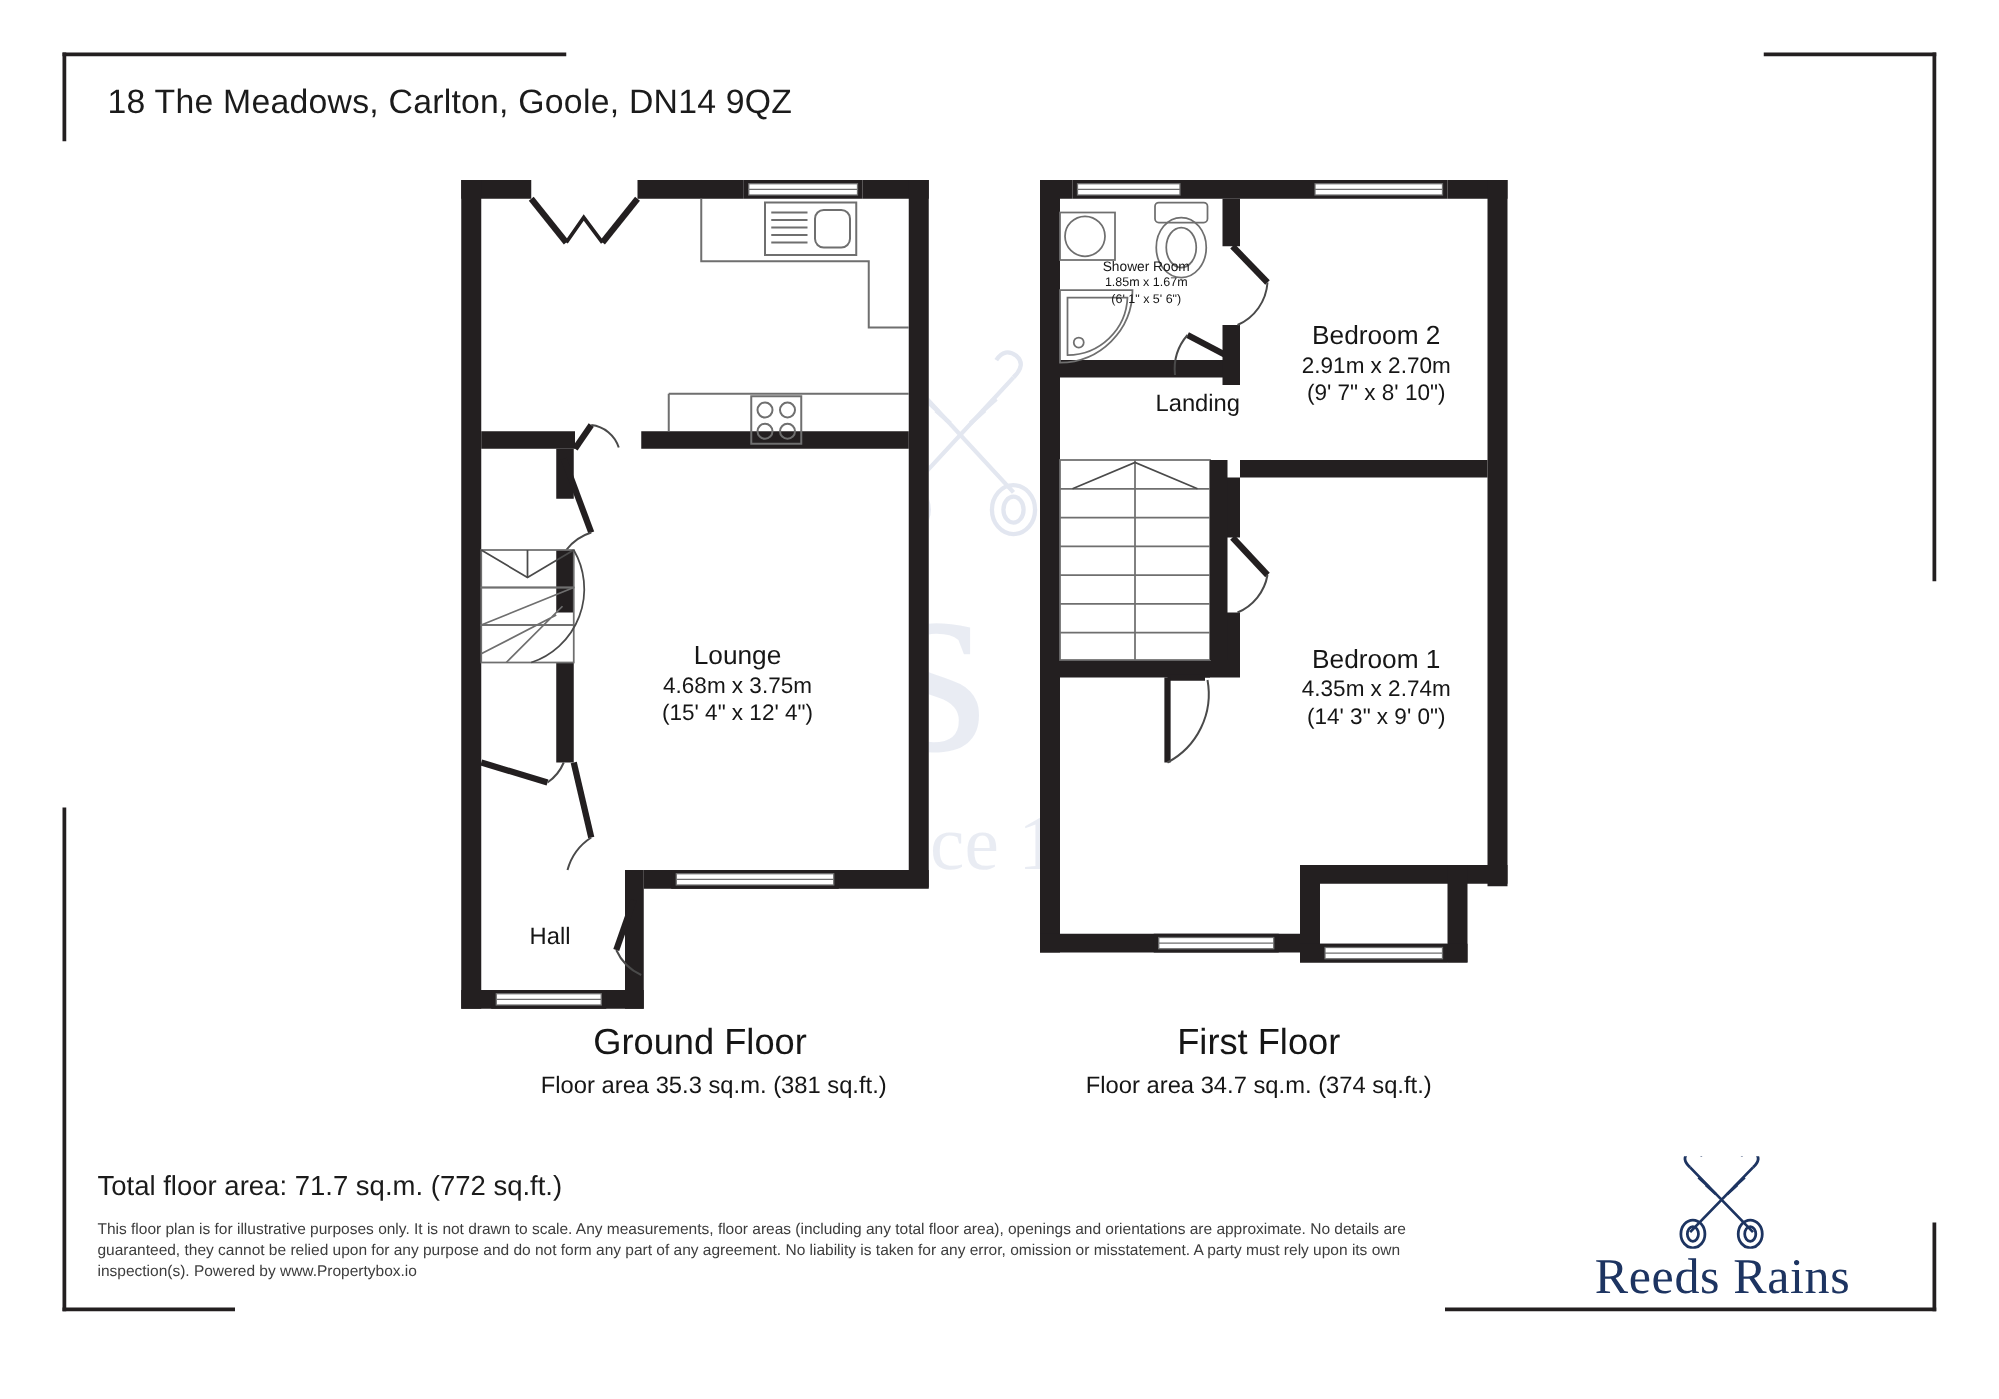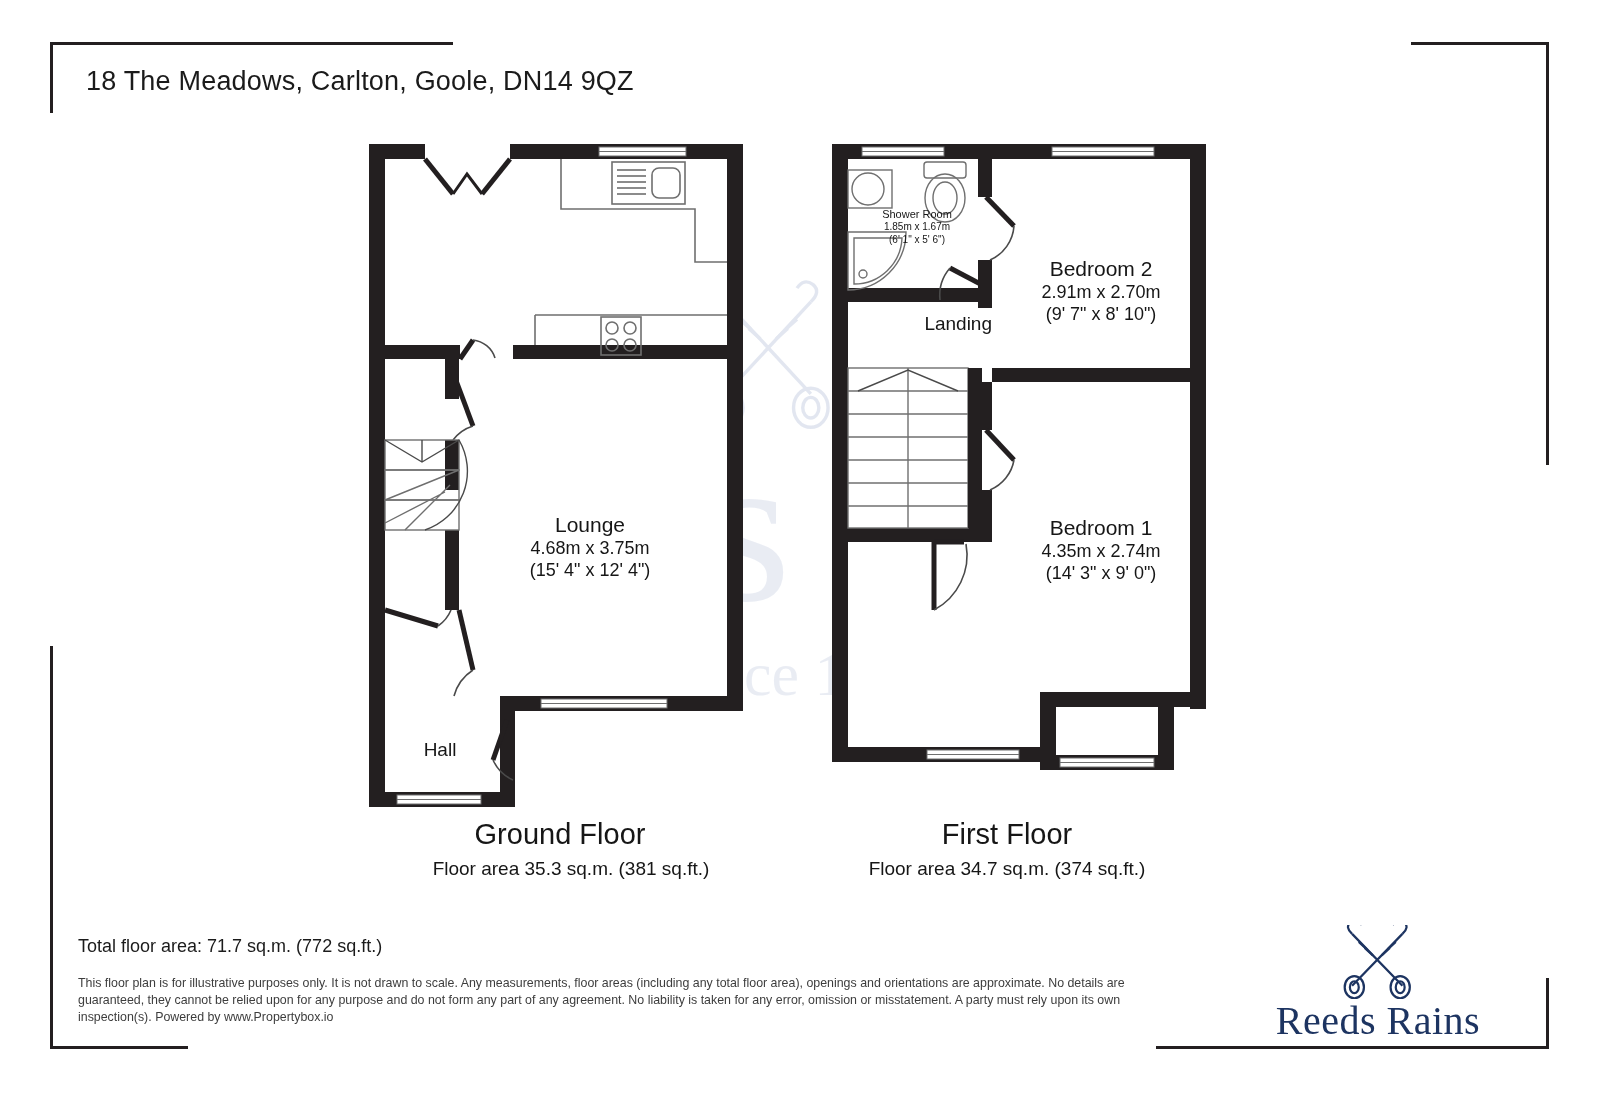--- a/index.html
+++ b/index.html
@@ -11,21 +11,21 @@
   .brk{position:absolute;background:transparent;}
   .brk-tl{left:50px;top:42px;width:400px;height:68px;border-left:3px solid #231f20;border-top:3px solid #231f20;}
   .brk-tr{right:50px;top:42px;width:135px;height:420px;border-right:3px solid #231f20;border-top:3px solid #231f20;}
   .brk-bl{left:50px;bottom:70px;width:135px;height:400px;border-left:3px solid #231f20;border-bottom:3px solid #231f20;}
   .brk-br{right:50px;bottom:70px;width:390px;height:68px;border-right:3px solid #231f20;border-bottom:3px solid #231f20;}
 
   
   .title{position:absolute;left:86px;top:66px;font-size:27px;letter-spacing:.2px;color:#1b1b1b;white-space:nowrap;}
   .floor-name{position:absolute;font-size:29px;color:#161616;text-align:center;white-space:nowrap;}
   .floor-area{position:absolute;font-size:19px;color:#161616;text-align:center;white-space:nowrap;}
-  .total-area{position:absolute;left:78px;top:936px;font-size:18px;color:#1b1b1b;white-space:nowrap;}
+  .total-area{position:absolute;left:78px;top:936px;font-size:22px;color:#1b1b1b;white-space:nowrap;}
   .disclaimer{position:absolute;left:78px;top:975px;width:1112px;font-size:12.4px;line-height:17.2px;color:#3d3d3d;}
 
   
   .logo{position:absolute;right:96px;bottom:78px;width:250px;text-align:center;}
   .logo-word{font-family:"Liberation Serif","DejaVu Serif",serif;font-size:40px;color:#1d3461;letter-spacing:.5px;line-height:1;}
   .logo-keys{display:block;margin:0 auto 2px;}
 
   
   .plan{position:absolute;}
   .room-label{position:absolute;text-align:center;white-space:nowrap;color:#161616;line-height:1.22;}

